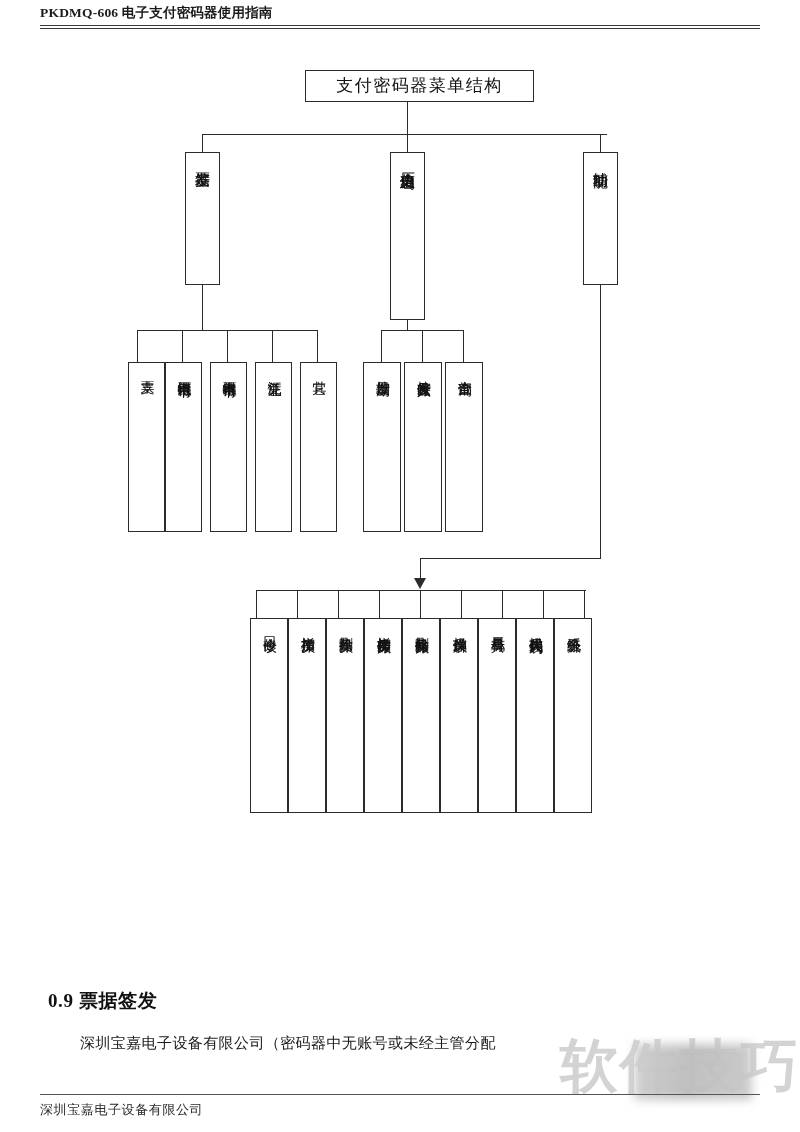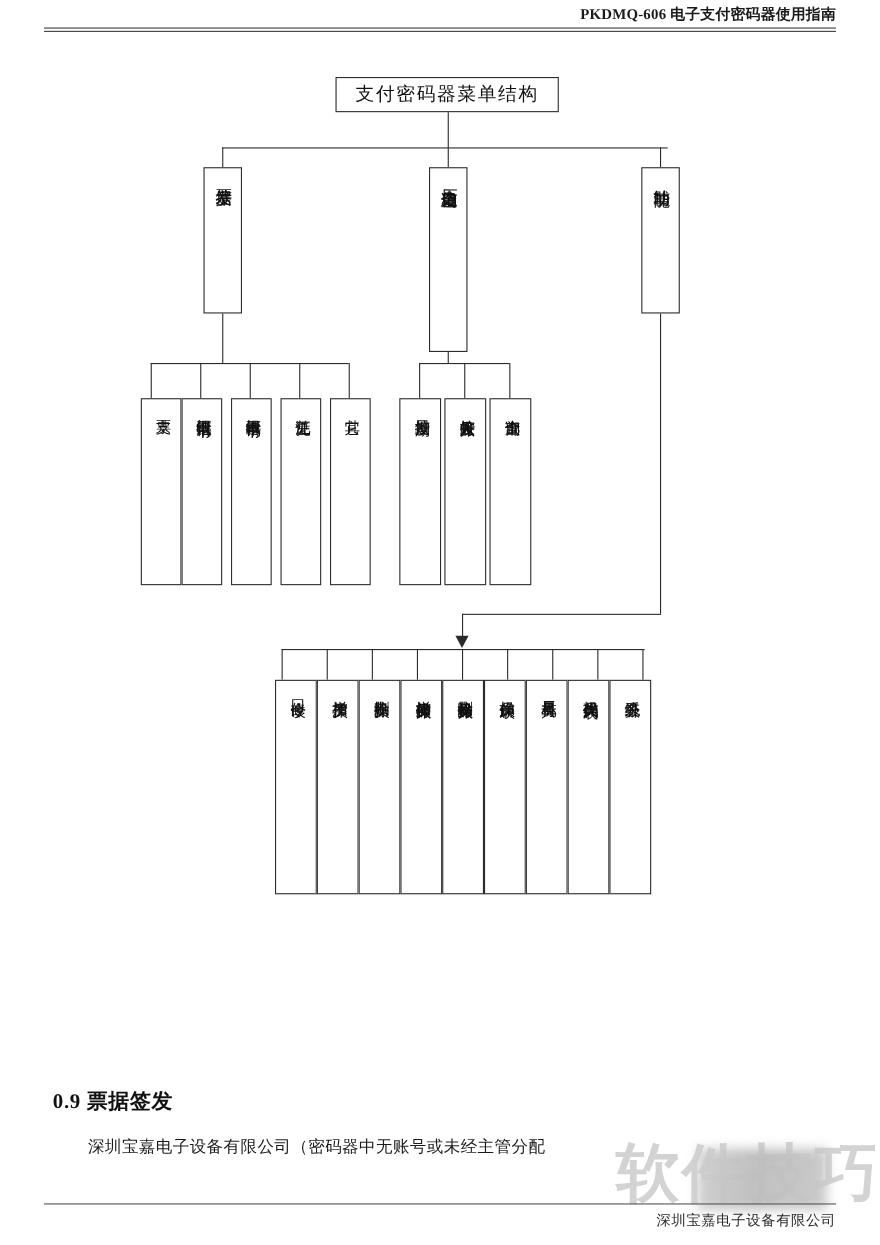--- a/index.html
+++ b/index.html
@@ -15,21 +15,21 @@
     color: #1a1a1a;
     overflow: hidden;
   }
 
   
   #page-header {
     position: absolute;
     left: 40px;
     top: 4px;
     width: 720px;
-    text-align: right;
+    text-align: left;
   }
   #page-header .header-text {
     font-size: 13.5px;
     font-weight: bold;
     letter-spacing: 0.2px;
     color: #1a1a1a;
     line-height: 18px;
     white-space: nowrap;
   }
   #page-header .rule-thick {
@@ -152,21 +152,21 @@
     opacity: 0.95;
     pointer-events: none;
   }
 
   
   #page-footer {
     position: absolute;
     left: 40px;
     top: 1094px;
     width: 720px;
-    text-align: right;
+    text-align: left;
   }
   #page-footer .rule {
     border-top: 1.1px solid #555;
     margin-bottom: 6px;
   }
   #page-footer .footer-text {
     font-size: 13px;
     color: #2a2a2a;
     letter-spacing: 0.6px;
   }
@@ -175,21 +175,21 @@
 <body>
 
 <div id="page-header">
   <div class="header-text">PKDMQ-606 电子支付密码器使用指南</div>
   <div class="rule-thick"></div>
   <div class="rule-thin"></div>
 </div>
 
 <div id="diagram">
 
-  <div class="node horiz" style="left:305px; top:70px; width:203px; height:32px;">
+  <div class="node horiz" style="left:305px; top:70px; width:229px; height:32px;">
     <span class="label">支付密码器菜单结构</span>
   </div>
 
   <div class="ln-v" style="left:407px; top:102px; height:32px;"></div>
 
   <div class="ln-h" style="left:202px; top:134px; width:405px;"></div>
 
   <div class="ln-v" style="left:202px; top:134px; height:18px;"></div>
   <div class="ln-v" style="left:407px; top:134px; height:18px;"></div>
   <div class="ln-v" style="left:600px; top:134px; height:18px;"></div>

